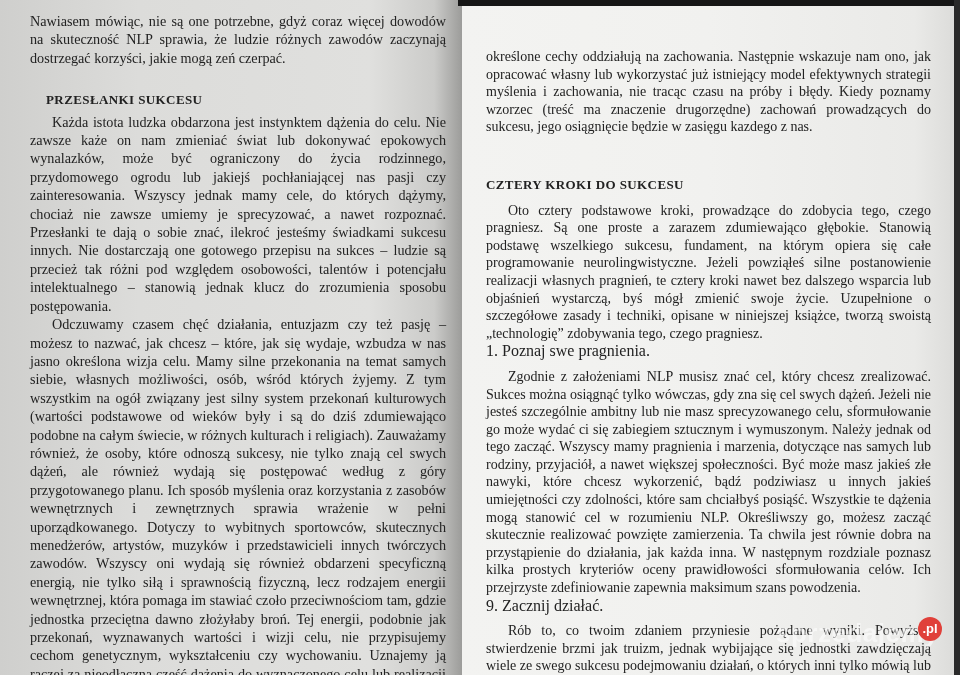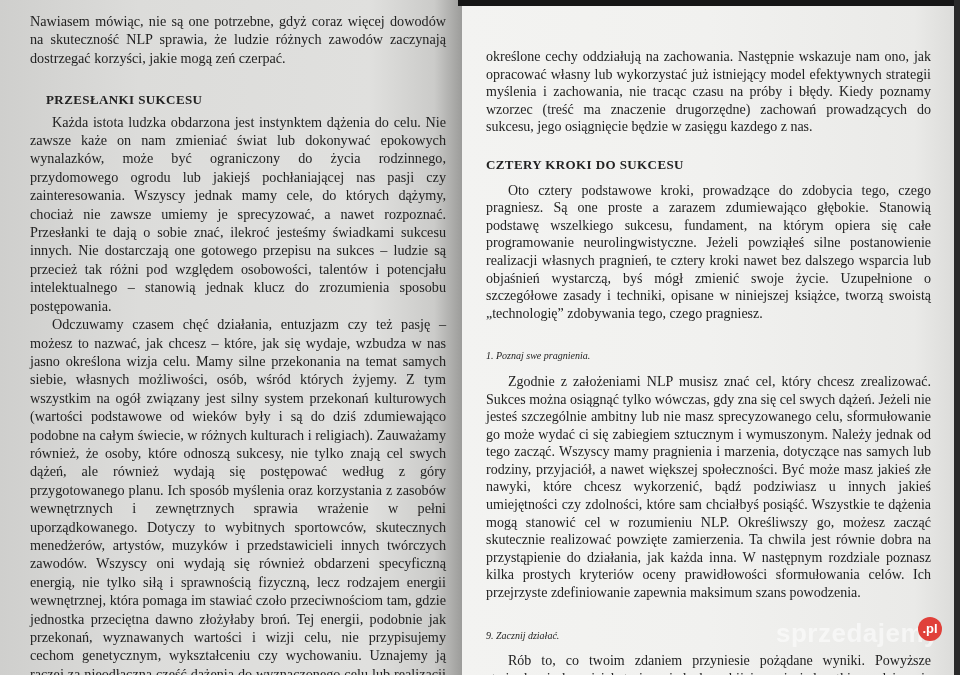--- a/index.html
+++ b/index.html
@@ -25,22 +25,22 @@
   .top-dark { position:absolute; left:458px; top:0; width:502px; height:6px; background:#161616; }
   .left-text { position:absolute; left:30px; top:12px; width:416px; font-size:14.2px; line-height:18.4px; text-align:justify; }
   .right-text { position:absolute; left:24px; top:48px; width:445px; font-size:14px; line-height:17.6px; text-align:justify; }
   p { margin:0; }
   .indent { text-indent:22px; }
   h2.section {
     font-family:"Liberation Serif", serif; font-weight:bold; font-size:13px; letter-spacing:0.4px;
     margin:0; padding:0;
   }
   .left-text h2.section { margin-top:24px; margin-bottom:3px; margin-left:16px; }
-  .right-text h2.section { margin-top:20px; margin-bottom:8px; }
-  .step { font-style:italic; font-size:10px; margin-top:25px; margin-bottom:8px; }
+  .right-text h2.section { margin-top:40px; margin-bottom:8px; }
+  .step { font-size:16px; margin-bottom:8px; }
   .watermark {
     position:absolute; left:776px; top:618px; font-family:"Liberation Sans", sans-serif;
     font-size:26px; font-weight:bold; color:rgba(255,255,255,0.55); letter-spacing:0.5px;
   }
   .wm-badge {
     position:absolute; left:918px; top:617px; width:24px; height:24px; border-radius:50%;
     background:#e0403a; color:#fff; font-family:"Liberation Sans", sans-serif;
     font-size:13px; font-weight:bold; text-align:center; line-height:24px;
   }
 </style>

